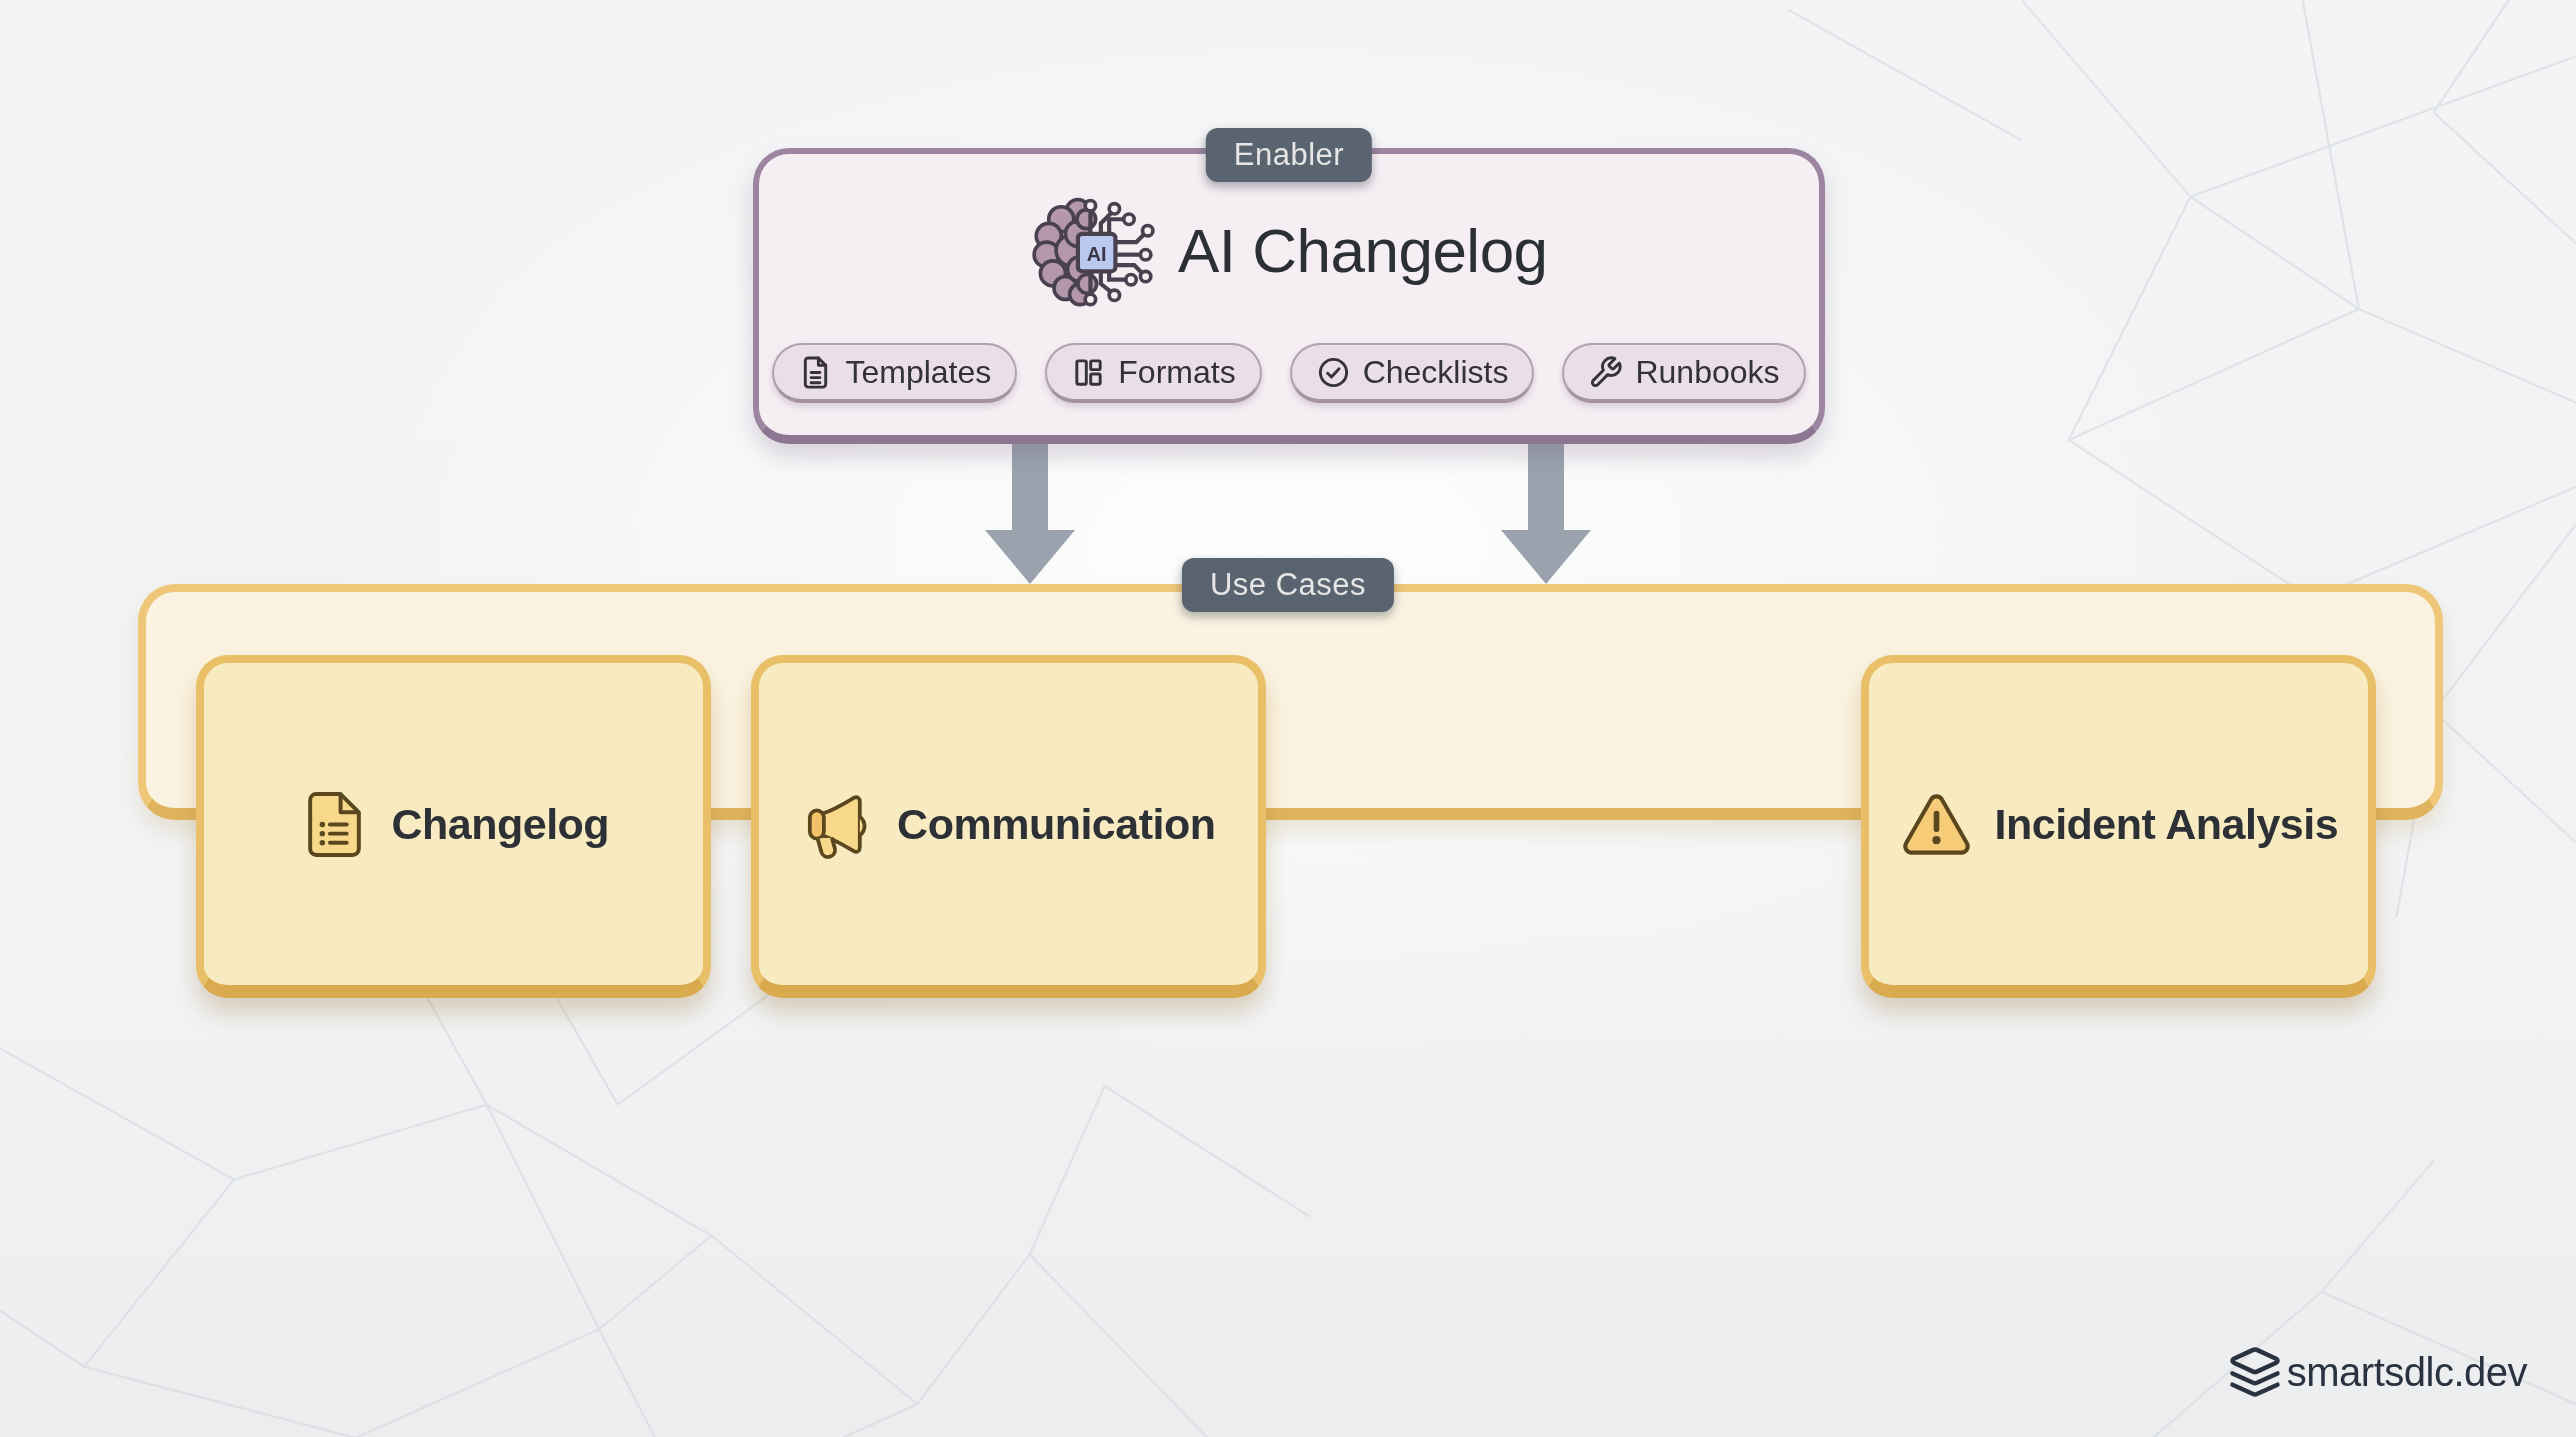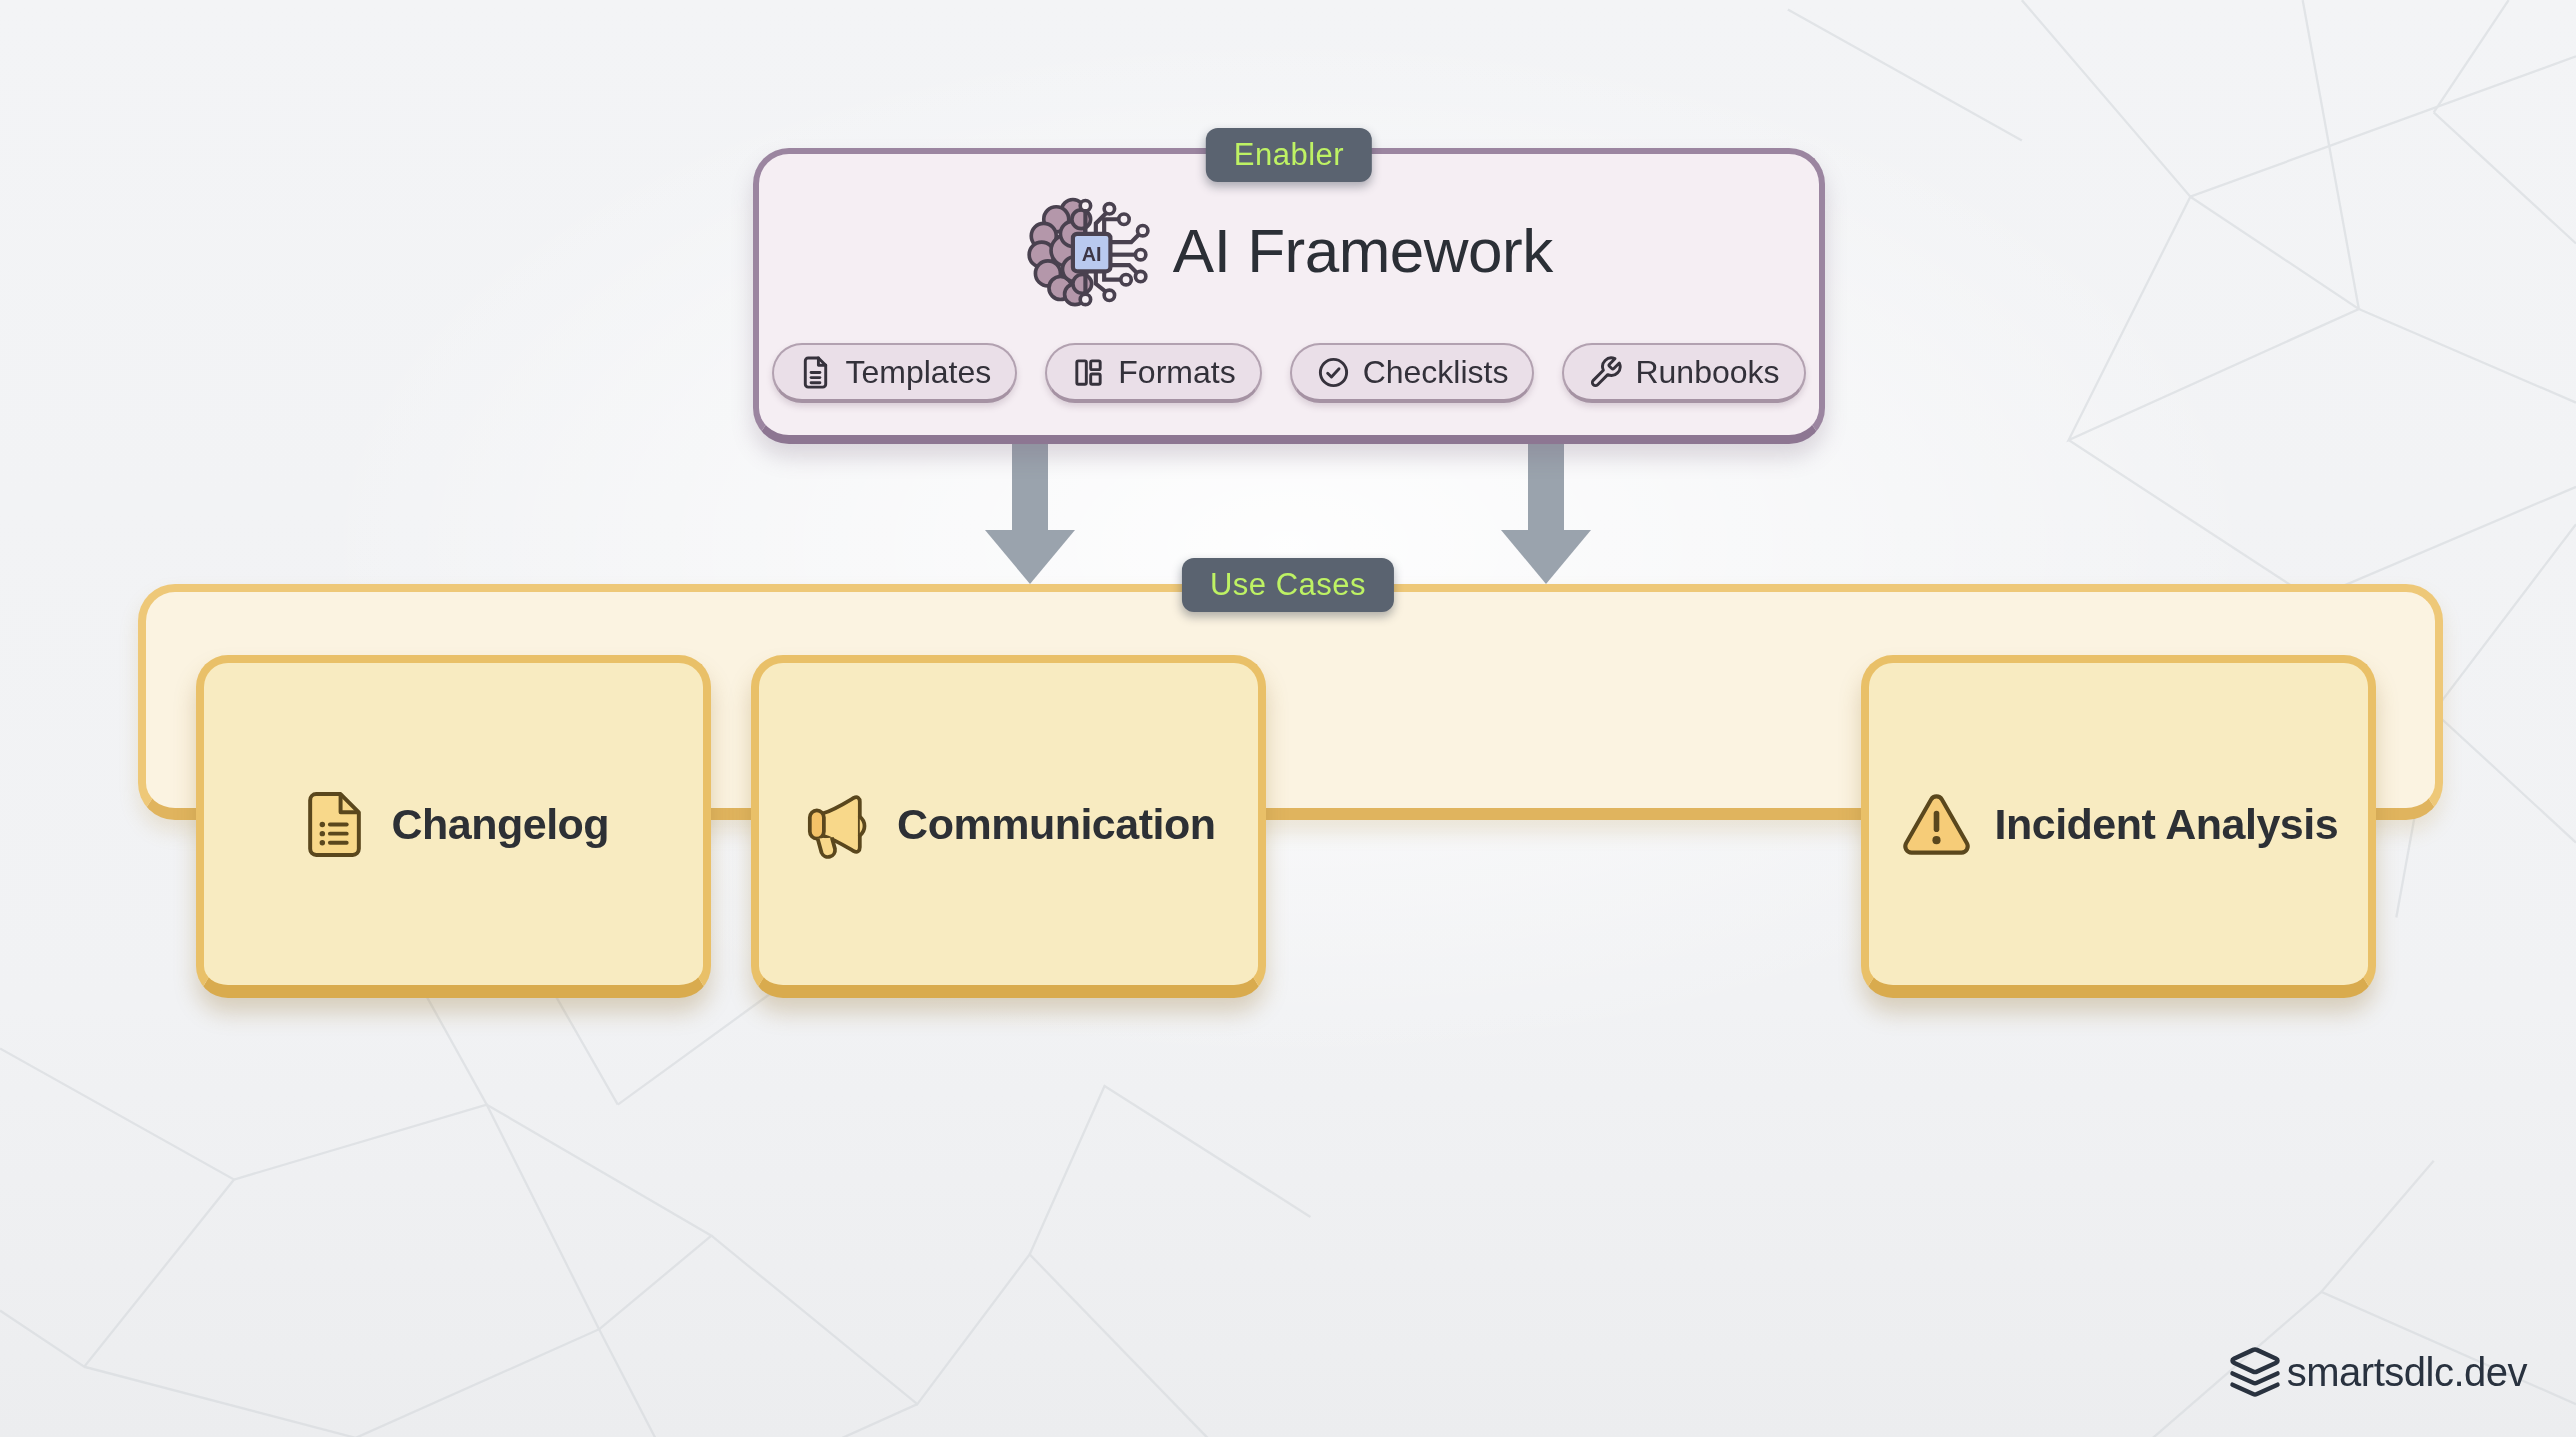--- a/index.html
+++ b/index.html
@@ -9,21 +9,21 @@
     background:
       radial-gradient(ellipse 1591px 842px at 50% 38%, rgba(255,255,255,.9) 0%, rgba(255,255,255,0) 62%),
       linear-gradient(180deg,#f3f4f6 0%,#f1f2f4 70%,#ecedef 100%);
   }
   .bg-lines{position:absolute;left:0;top:0;}
 
   
   .badge{
     position:absolute;left:50%;transform:translateX(-50%);
     height:54px;line-height:54px;padding:0 28px;border-radius:12px;
-    background:#5a6370;color:#bef264;font-size:31px;letter-spacing:0.5px;
+    background:#5a6370;color:#e5e5e5;font-size:31px;letter-spacing:0.5px;
     box-shadow:0 4.7px 9.4px rgba(40,50,62,.35);white-space:nowrap;z-index:6;
   }
   .enabler-badge{top:122px;}
   .usecases-badge{top:558px;}
 
   
   .enabler-box{
     position:absolute;left:753px;top:148px;width:1072px;height:296px;
     box-sizing:border-box;background:#f5eef3;
     border:6.6px solid #9b85a0;border-bottom-width:9.4px;border-bottom-color:#8d7692;
@@ -143,21 +143,21 @@
           <circle cx="113" cy="41" r="5"></circle>
             <circle cx="111" cy="64" r="5"></circle>
             <circle cx="111" cy="85" r="5"></circle>
           <circle cx="58" cy="107" r="5"></circle>
             <circle cx="81" cy="103" r="5"></circle>
             <circle cx="97" cy="88" r="5"></circle>
         </g>
         <rect x="46" y="44" width="36" height="36" rx="4" fill="#b9c9ef" stroke="#49414f" stroke-width="4"></rect>
         <text x="64" y="63" text-anchor="middle" dominant-baseline="central" font-size="19" font-weight="bold" fill="#3c3545">AI</text>
       </svg>
-      <div class="enabler-title">AI Framework</div>
+      <div class="enabler-title">AI Changelog</div>
     </div>
 
     <div class="tags-row">
       <div class="tag">
         <svg viewBox="0 0 24 24" fill="none" stroke="#36323c" stroke-width="2" stroke-linecap="round" stroke-linejoin="round">
           <path d="M14 2H7a2 2 0 0 0-2 2v16a2 2 0 0 0 2 2h10a2 2 0 0 0 2-2V7z"></path>
           <path d="M14 2v5h5"></path>
             <path d="M9 12h6"></path>
             <path d="M9 15.5h6"></path>
             <path d="M9 19h6"></path>

